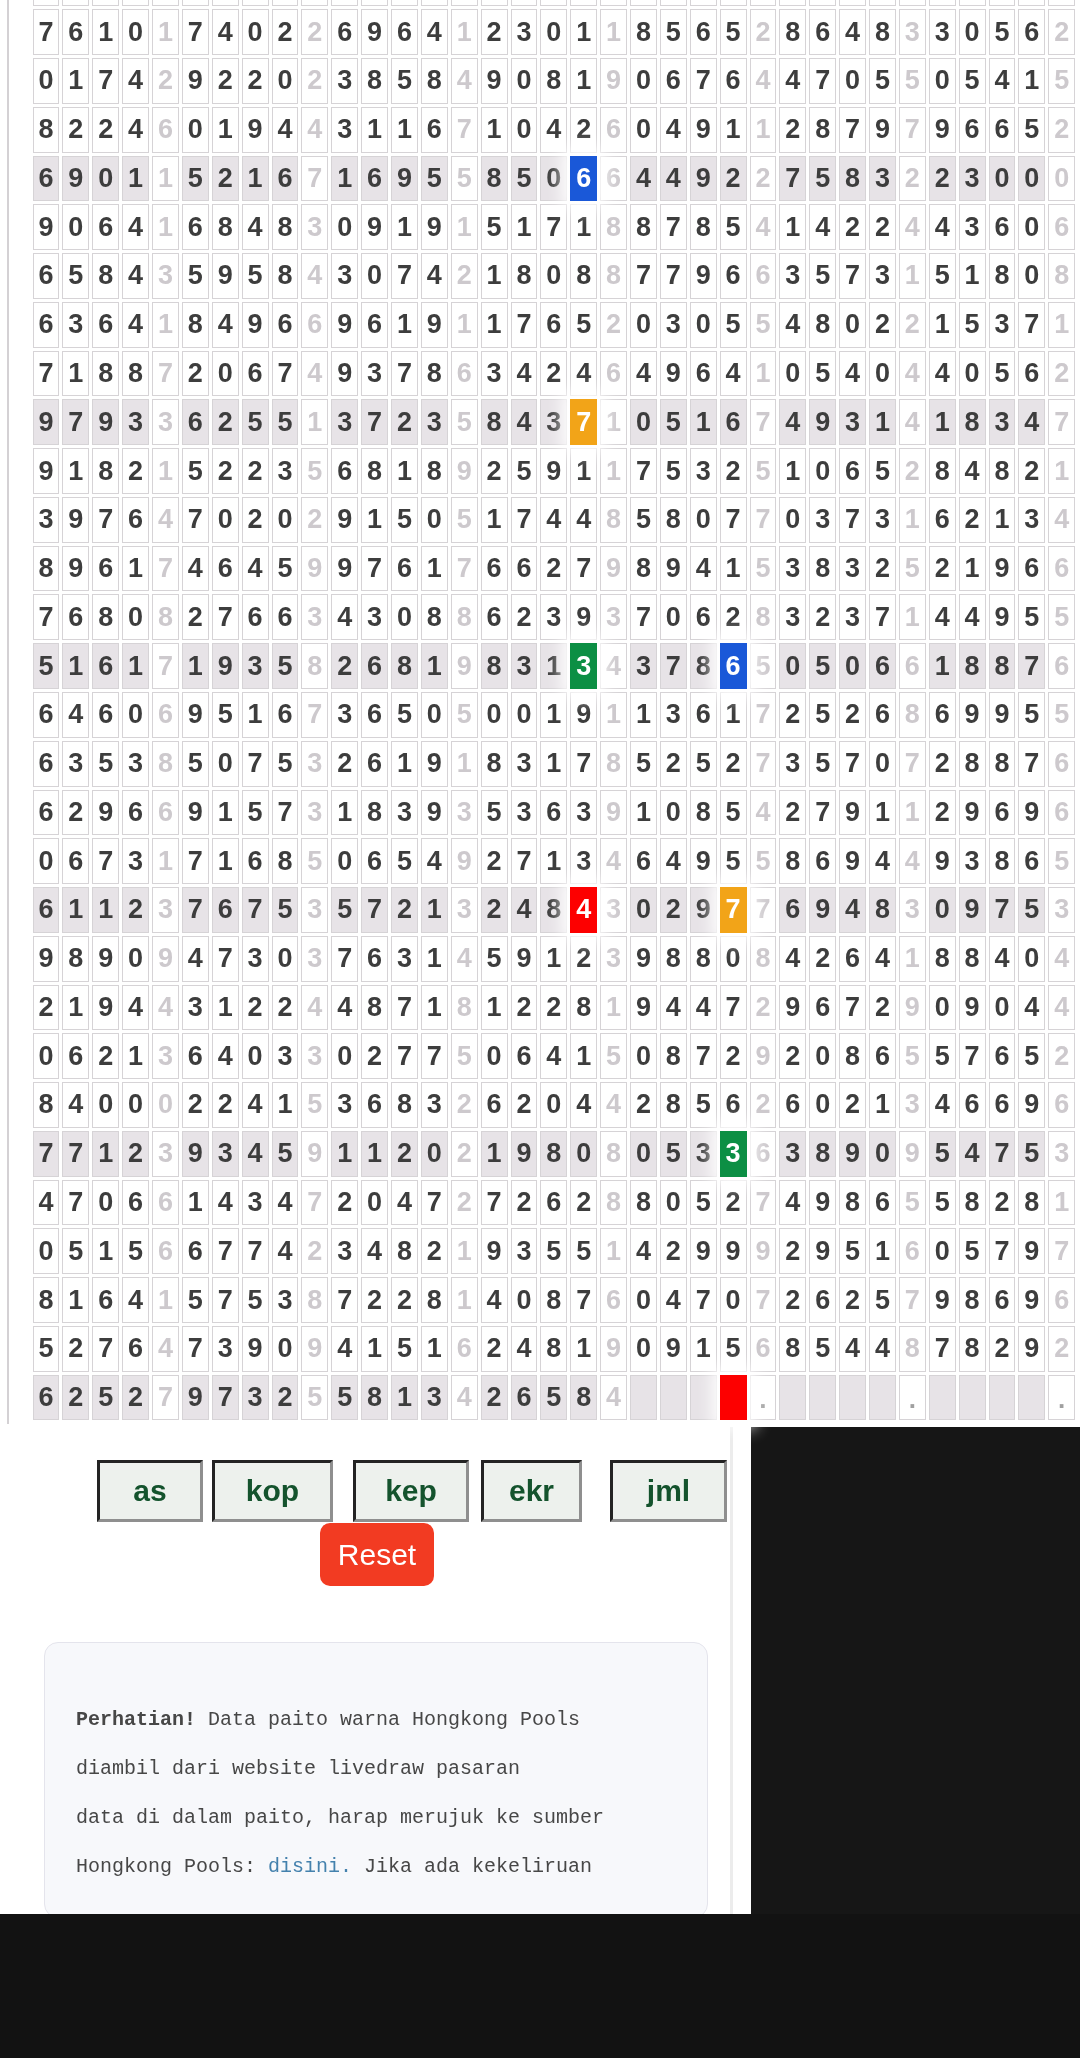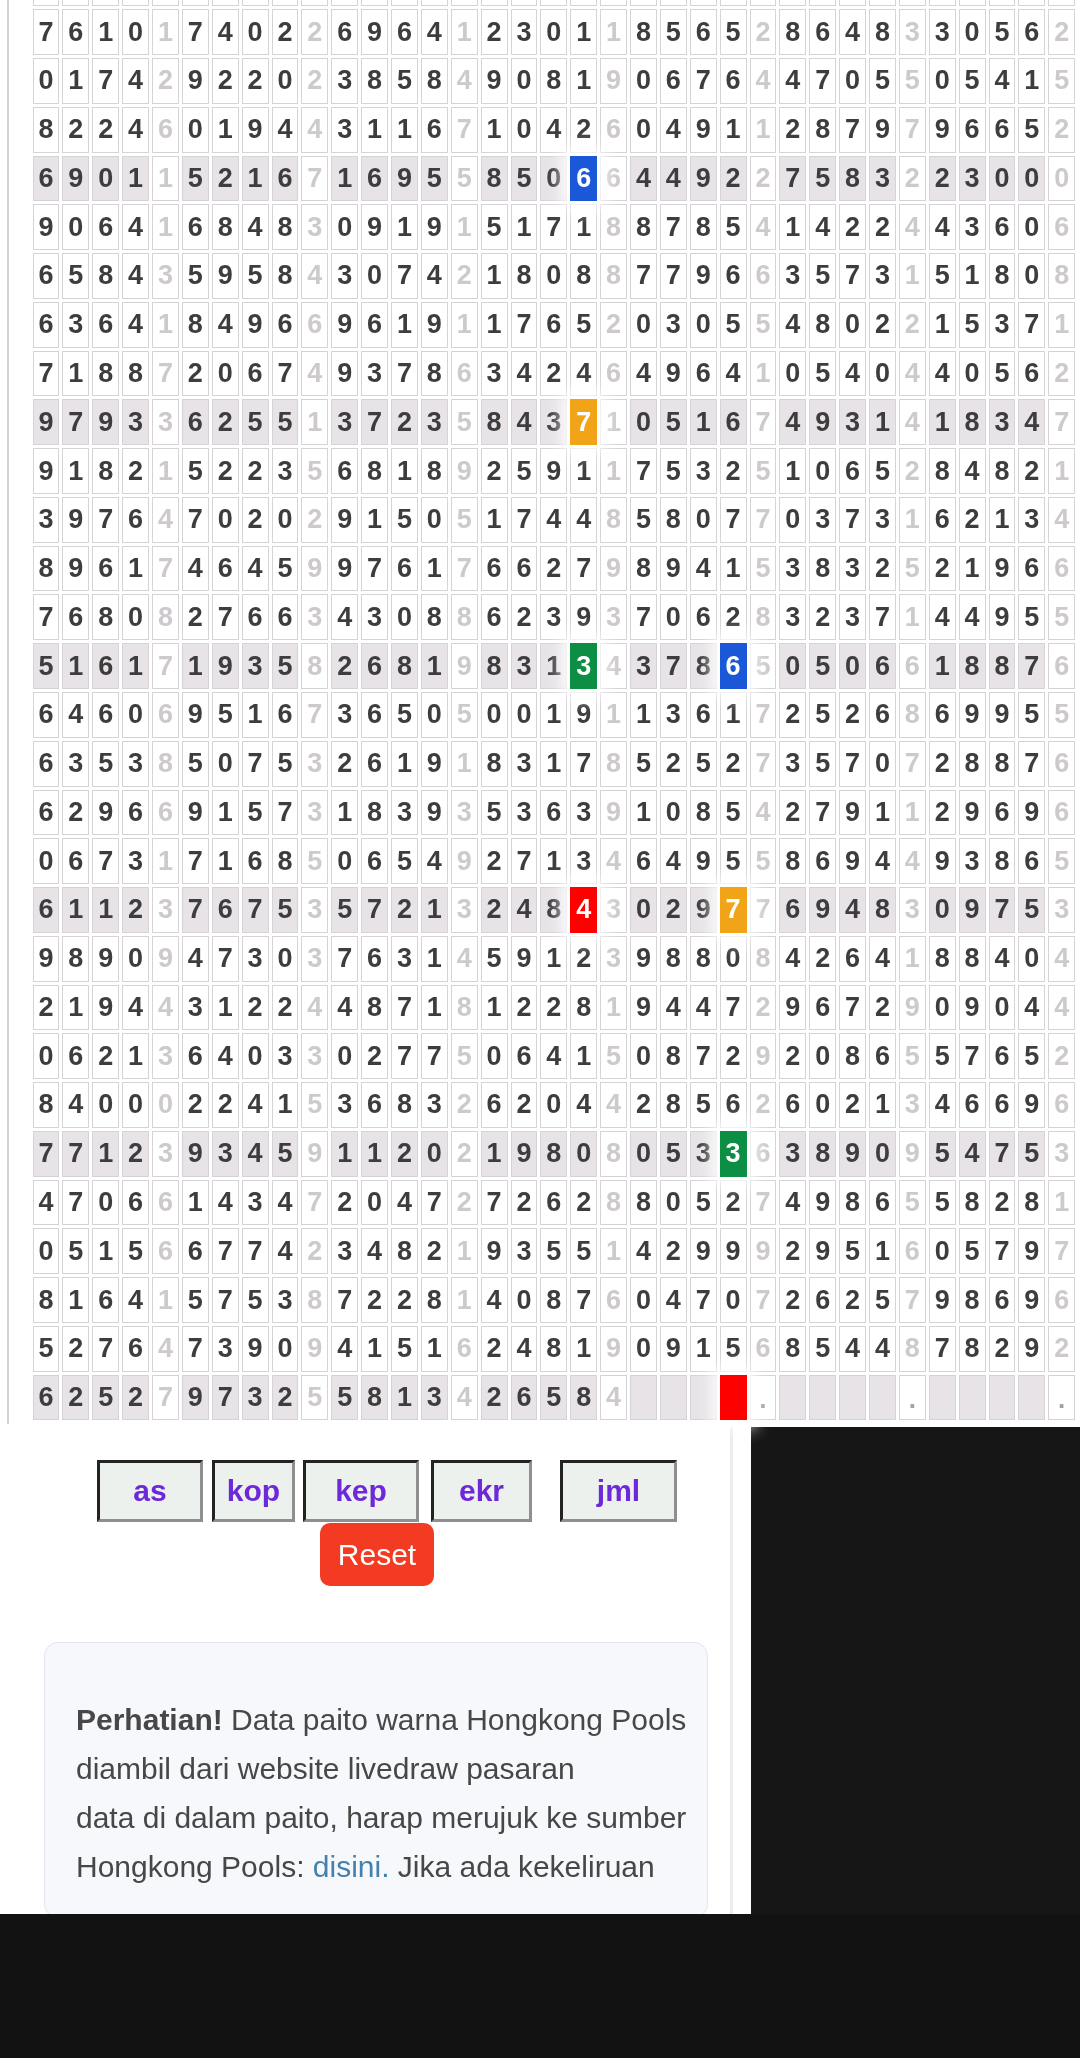--- a/index.html
+++ b/index.html
@@ -18,33 +18,33 @@
   .pcell.hl .in{color:#fff;border-color:transparent;box-shadow:0 0 16px 8px rgba(255,255,255,0.95);}
   .pcell.dot .in{align-items:flex-end;padding-bottom:4px;color:#a0a0a0;font-size:26px;font-weight:bold;}
   #left-clip-line{position:absolute;left:7px;top:0;width:2px;height:1424px;background:#d4d1d4;}
   
   #right-black{position:absolute;left:751px;top:1427px;width:329px;height:490px;background:#161616;}
   #col-edge-line{position:absolute;left:730px;top:1427px;width:3px;height:487px;background:#ececec;}
   #filter-bar{position:absolute;left:97px;top:1460px;display:flex;}
   .fbtn{height:62px;box-sizing:border-box;background:#edf1ed;
         border:3px solid;border-color:#232323 #8f8f8f #8f8f8f #232323;
         display:flex;align-items:center;justify-content:center;
-        font-family:"Liberation Sans", sans-serif;font-size:30px;font-weight:bold;color:#6d28d9;}
+        font-family:"Liberation Sans", sans-serif;font-size:30px;font-weight:bold;color:#14532d;}
   .fbtn.b-as{width:106px;margin-right:9px;}
-  .fbtn.b-kop{width:83px;margin-right:8px;}
+  .fbtn.b-kop{width:121px;margin-right:20px;}
   .fbtn.b-kep{width:116px;margin-right:12px;}
   .fbtn.b-ekr{width:101px;margin-right:12px;text-align:center;}
   .fbtn.b-jml{width:117px;margin-left:16px;}
   #reset-btn{position:absolute;left:320px;top:1523px;width:114px;height:63px;background:#f23b22;
              border:none;border-radius:10px;color:#fff;font-size:30px;
              font-family:"Liberation Sans", sans-serif;display:flex;align-items:center;justify-content:center;}
   #notice-card{position:absolute;left:44px;top:1642px;width:664px;height:276px;box-sizing:border-box;
                background:#f7f8fb;border:1px solid #e4e4ec;border-radius:14px;overflow:hidden;}
   #notice-text{margin:52px auto 0 auto;width:600px;text-align:left;
-               font-size:30px;line-height:49px;color:#474747;}
+               font-size:20px;line-height:49px;color:#474747;font-family:Liberation Mono, monospace;}
   #notice-text .ln{white-space:nowrap;}
   #notice-text a{color:#4481ad;text-decoration:none;}
   
   #nav-bar{position:absolute;left:0;top:1914px;width:1080px;height:144px;background:#121212;z-index:10;}
   #nav-recents{position:absolute;left:212px;top:1964px;width:43px;height:46px;display:flex;justify-content:space-between;}
   #nav-recents i{display:block;width:5px;height:46px;background:#c9c9c9;border-radius:1px;}
   #nav-home{position:absolute;left:512px;top:1963px;width:46px;height:46px;box-sizing:border-box;
             border:5px solid #c9c9c9;border-radius:13px;}
   #nav-back{position:absolute;left:822px;top:1964px;}
 </style>

